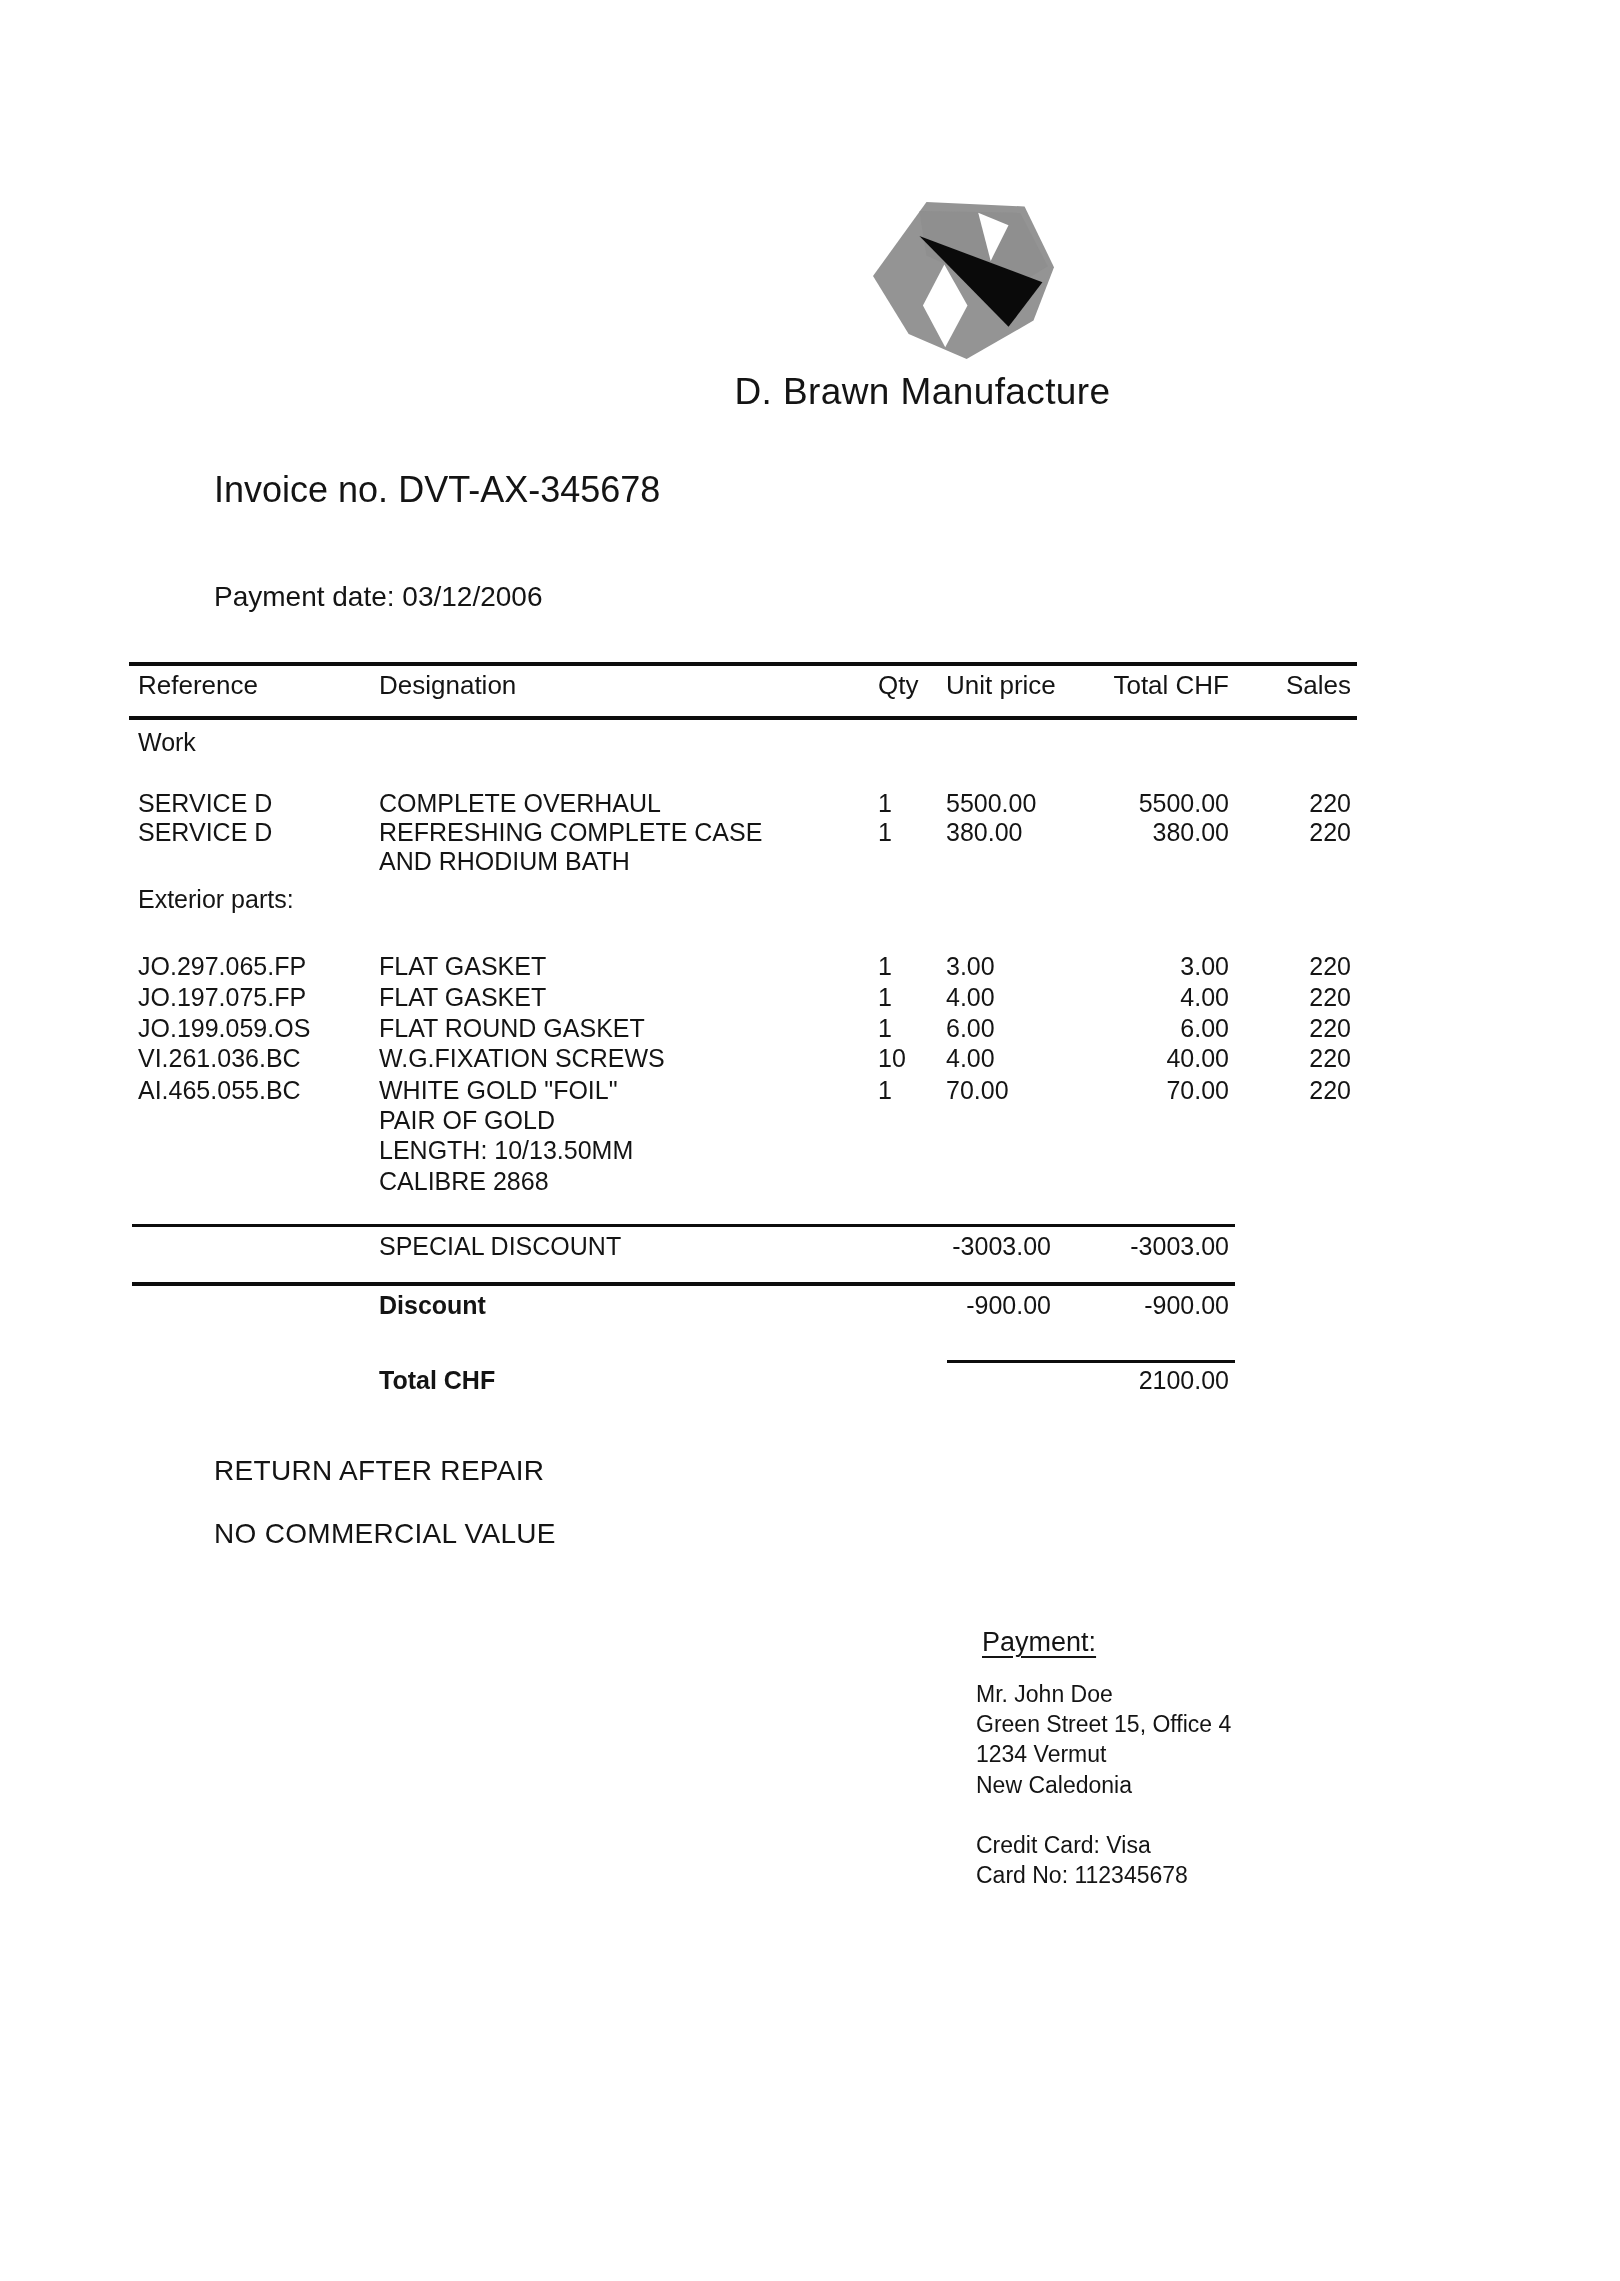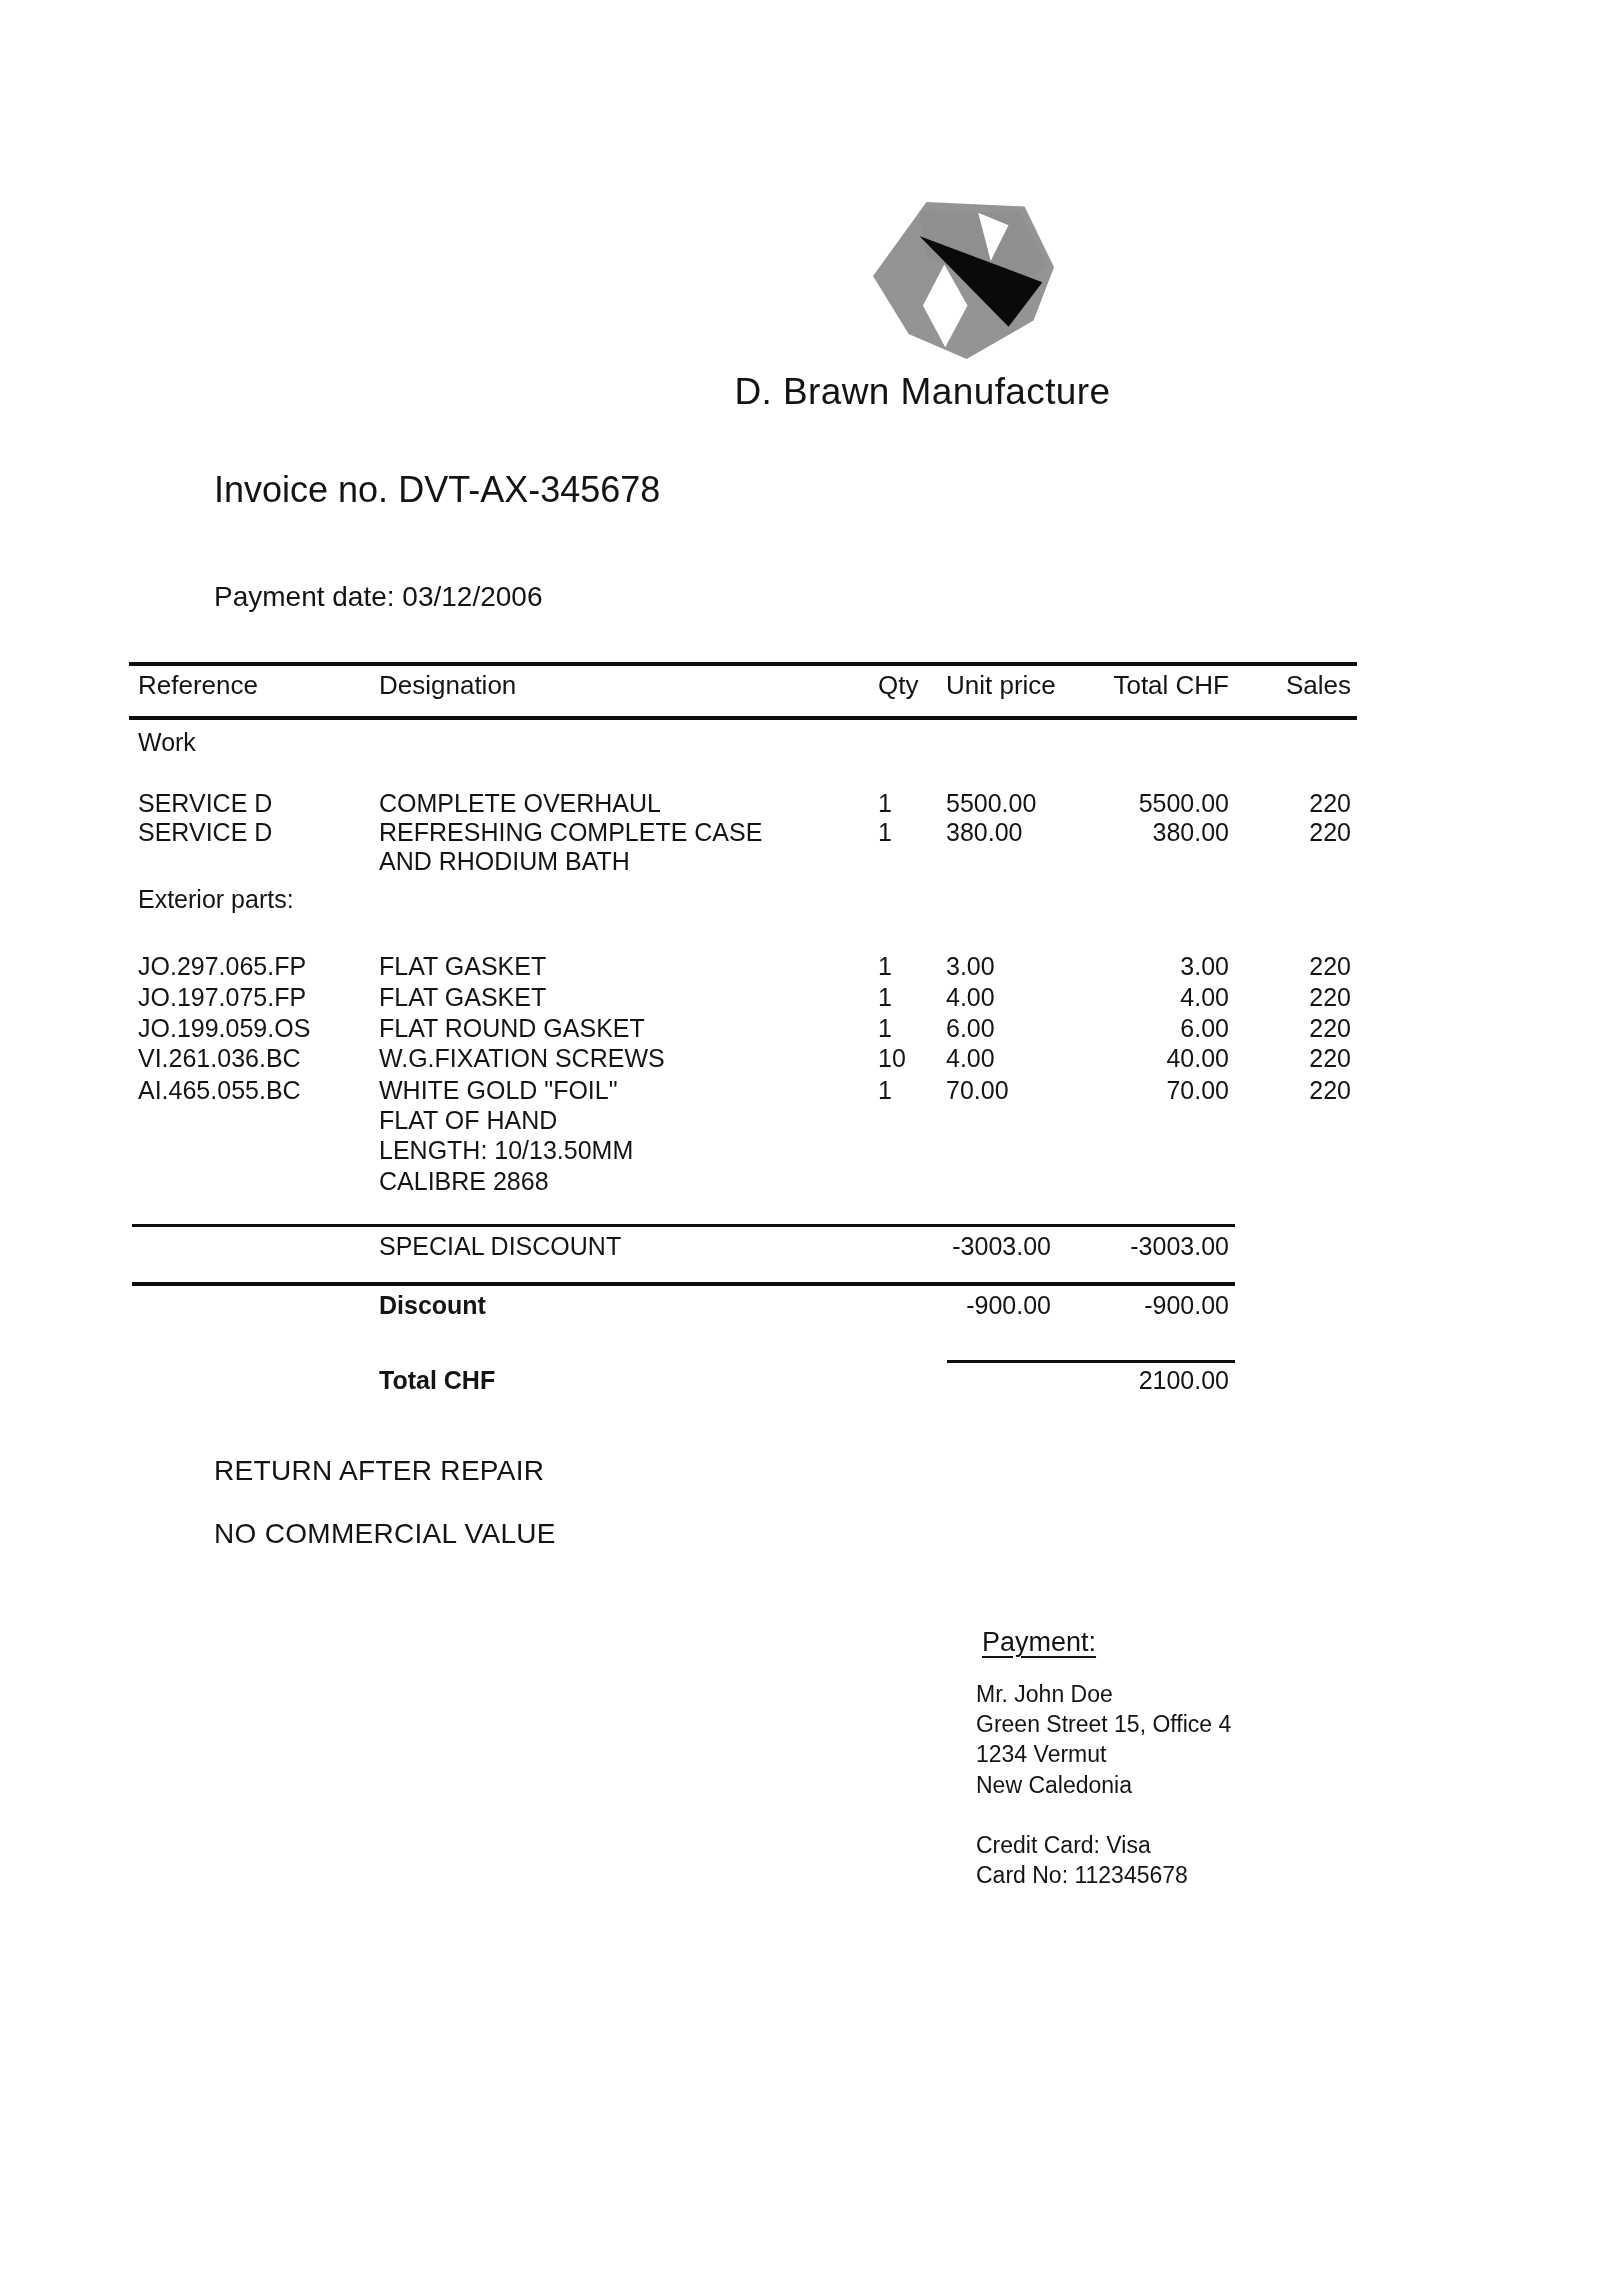--- a/index.html
+++ b/index.html
@@ -131,21 +131,21 @@
 </div>
 <div class="row" style="top:1076px;">
   <span class="c-ref">AI.465.055.BC</span>
   <span class="c-des">WHITE GOLD "FOIL"</span>
   <span class="c-qty">1</span>
   <span class="c-unit">70.00</span>
   <span class="c-total">70.00</span>
   <span class="c-sales">220</span>
 </div>
 <div class="row" style="top:1106px;">
-  <span class="c-des">FLAT OF HAND</span>
+  <span class="c-des">PAIR OF GOLD</span>
 </div>
 <div class="row" style="top:1136px;">
   <span class="c-des">LENGTH: 10/13.50MM</span>
 </div>
 <div class="row" style="top:1167px;">
   <span class="c-des">CALIBRE 2868</span>
 </div>
 
 <div class="line" style="left:132px;top:1224px;width:1103px;height:2.7px;"></div>
 <div class="row" style="top:1232px;">

